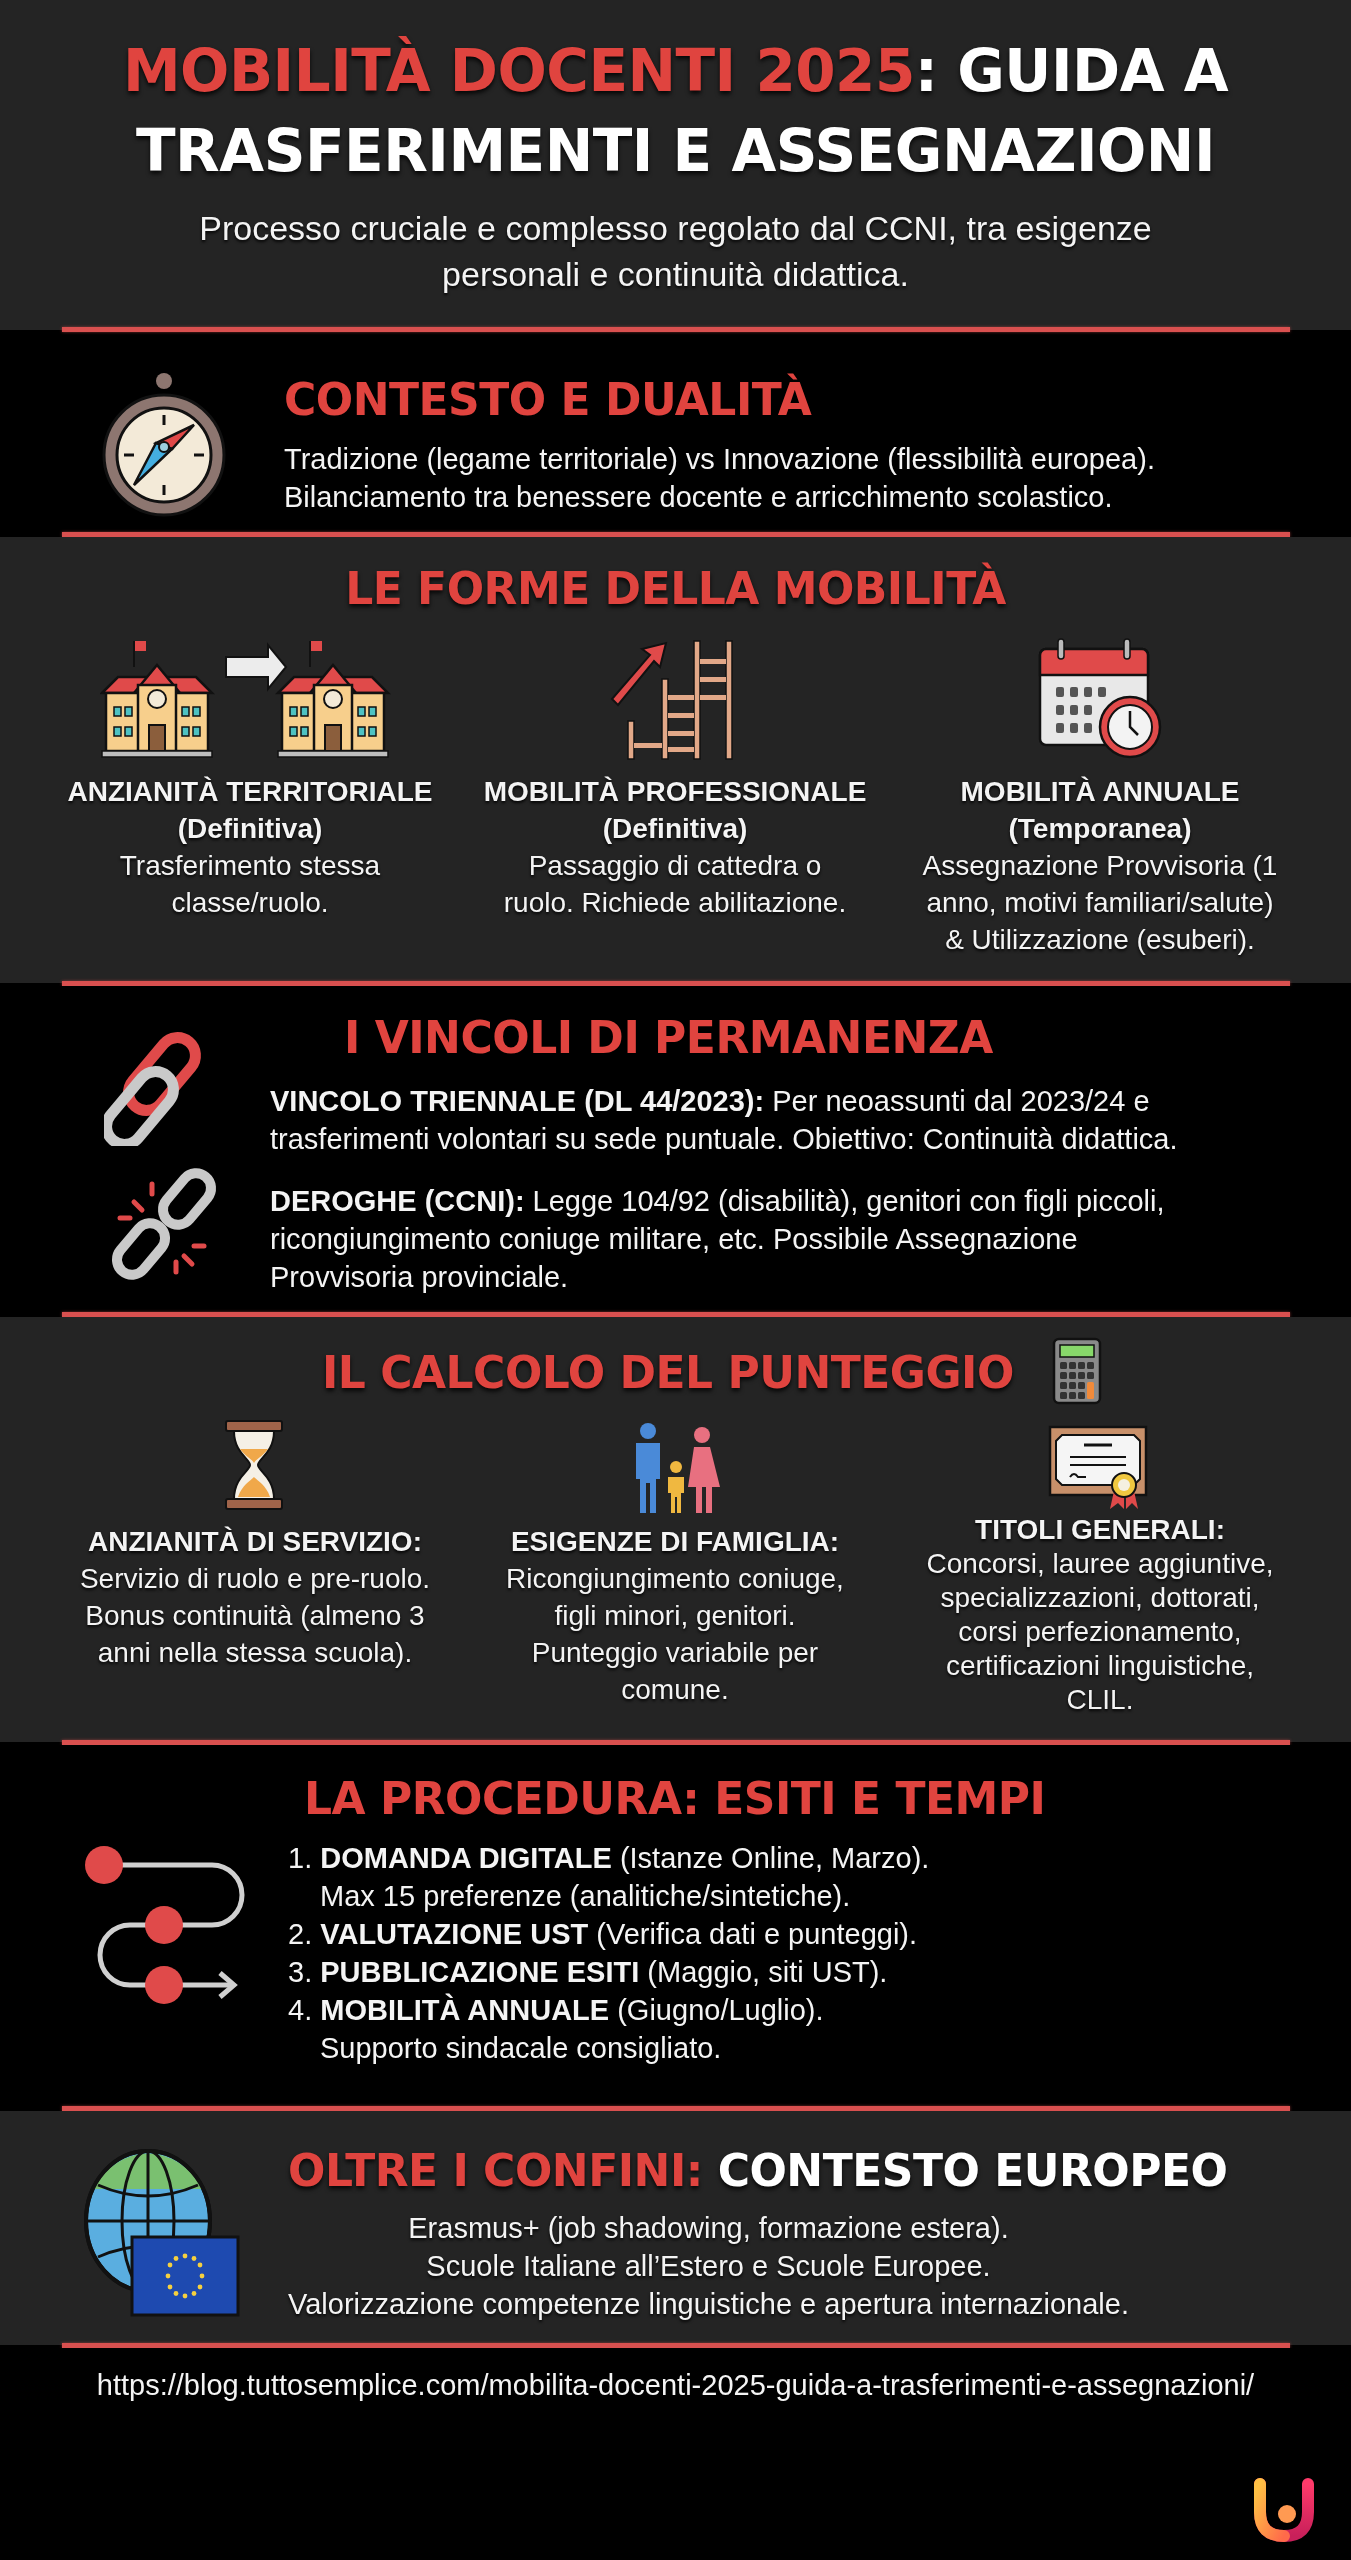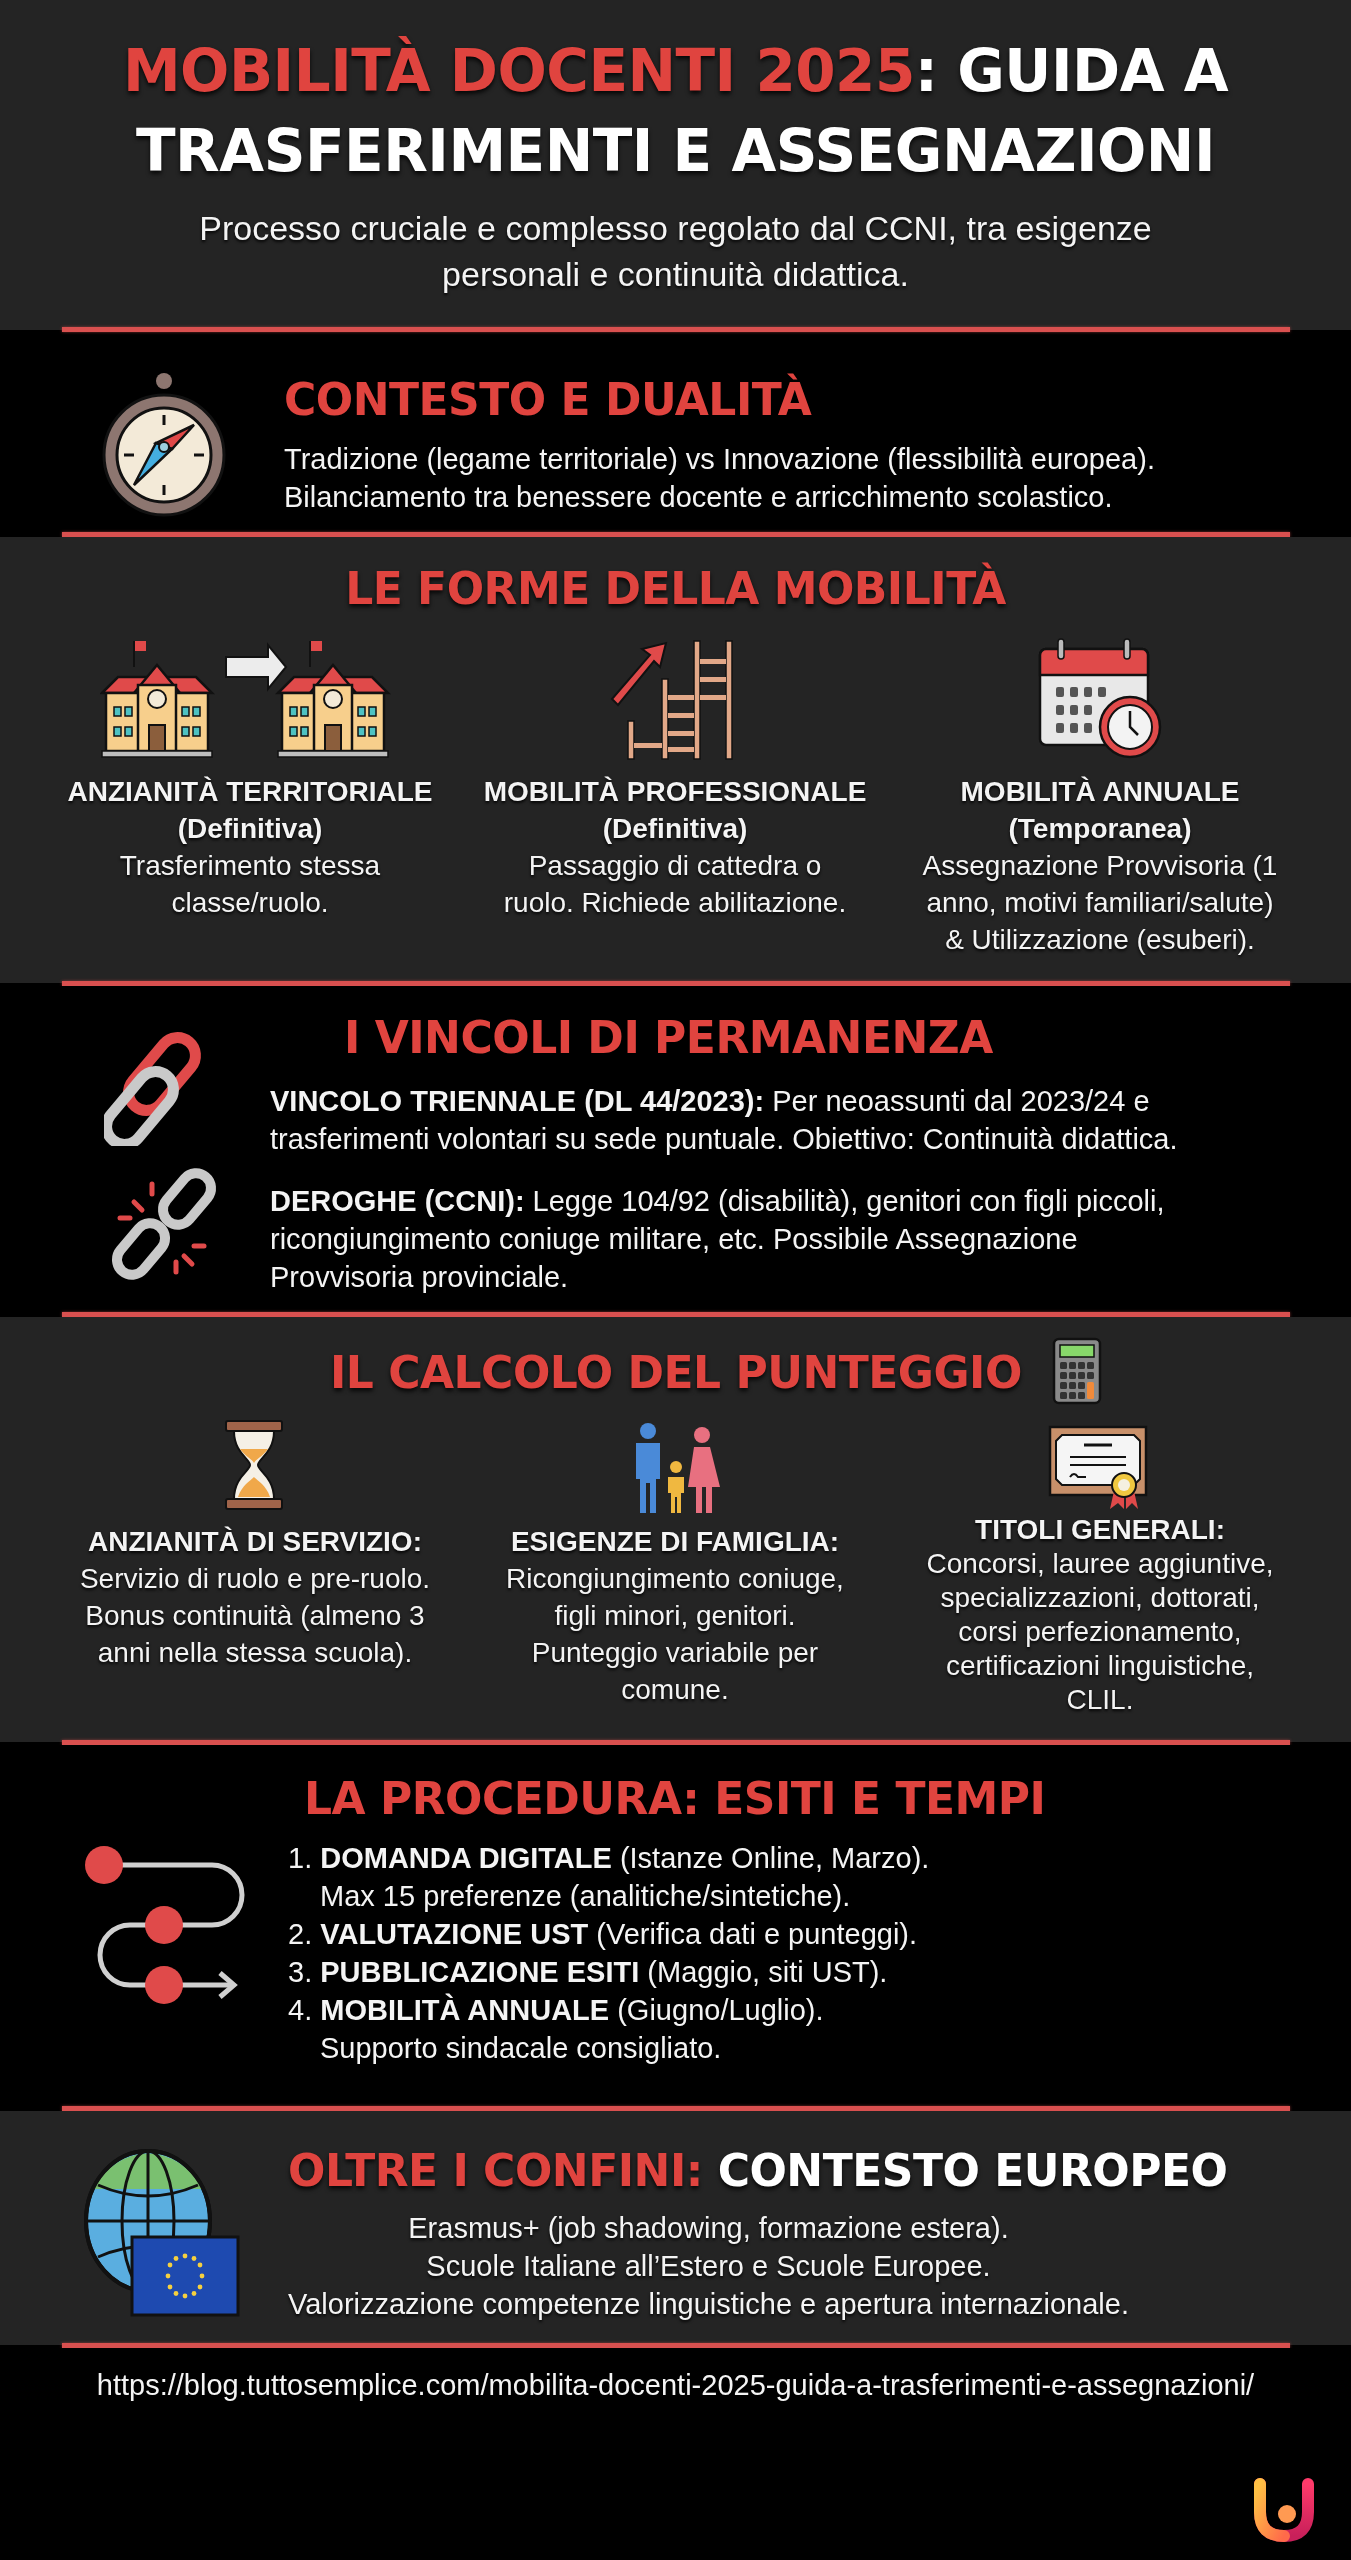--- a/index.html
+++ b/index.html
@@ -181,21 +181,21 @@
   </div>
   <div class="abs t" style="left:270px;top:196px;font-size:29px;line-height:38px;">
     <div><b>DEROGHE (CCNI):</b><span> Legge 104/92 (disabilità), genitori con figli piccoli,</span></div>
     <div>ricongiungimento coniuge militare, etc. Possibile Assegnazione</div>
     <div>Provvisoria provinciale.</div>
   </div>
 </div>
 <div class="divider" style="top:1312px;"></div>
 
 <div class="sec gray" style="top:1317px;height:425px;">
-  <div class="abs h-red" style="left:322px;top:28px;font-size:44px;line-height:56px;margin-left:8px;">IL CALCOLO DEL PUNTEGGIO</div>
+  <div class="abs h-red" style="left:322px;top:28px;font-size:44px;line-height:56px;">IL CALCOLO DEL PUNTEGGIO</div>
   <div class="abs" style="left:1052px;top:20px;">
     <svg width="50" height="68" viewBox="0 0 50 68">
       <rect x="2" y="2" width="46" height="64" rx="5" fill="#8a8a8a" stroke="#111" stroke-width="2.5"></rect>
       <rect x="8" y="8" width="34" height="12" fill="#88d86a" stroke="#111" stroke-width="1.5"></rect>
       <g fill="#333">
         <rect x="8" y="25" width="7" height="7" rx="1.5"></rect>
           <rect x="17" y="25" width="7" height="7" rx="1.5"></rect>
           <rect x="26" y="25" width="7" height="7" rx="1.5"></rect>
           <rect x="35" y="25" width="7" height="7" rx="1.5"></rect>
         <rect x="8" y="35" width="7" height="7" rx="1.5"></rect>

